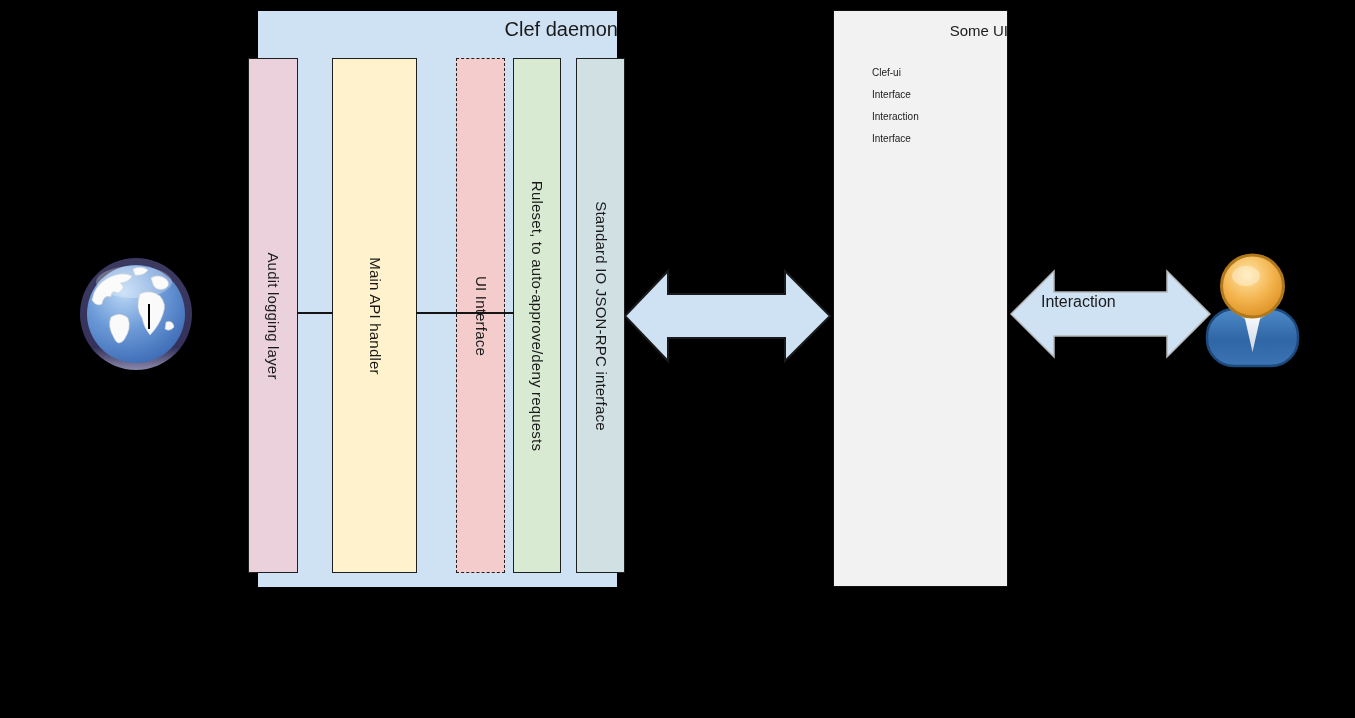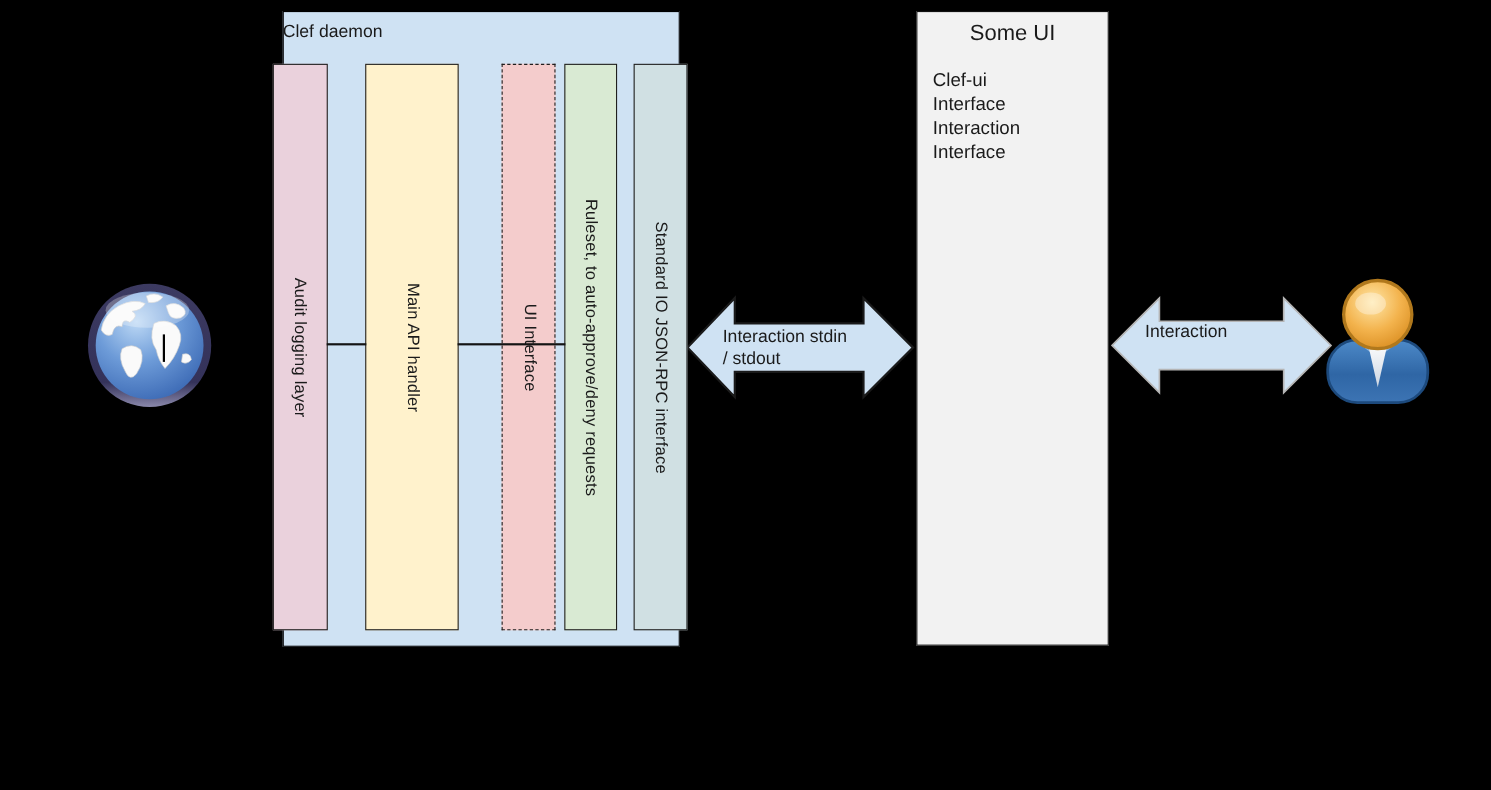--- a/index.html
+++ b/index.html
@@ -10,22 +10,22 @@
     color:#1a1a1a;
   }
   .abs { position:absolute; }
 
   
   .clef-box {
     left:257px; top:10px; width:361px; height:578px;
     border:1px solid #000; box-sizing:border-box;
   }
   .clef-title {
-    left:257px; top:20px; width:361px; text-align:left;
-    font-size:16px; line-height:19px;
+    left:257px; top:20px; width:361px; text-align:right;
+    font-size:20px; line-height:19px;
   }
 
   
   .vbar {
     top:58px; height:515px;
     border:1.5px solid #1f1f1f; box-sizing:border-box;
     display:flex; align-items:center; justify-content:center;
     z-index:2;
   }
   .vbar .vlabel {
@@ -43,25 +43,25 @@
   .conn-1 { left:297px; top:312px; width:36px; }
   .conn-2 { left:416px; top:312px; width:98px; }
   .globe-tick { left:148px; top:304px; width:2px; height:25px; background:#000; z-index:6; }
 
   
   .someui-box {
     left:833px; top:10px; width:175px; height:577px;
     border:1px solid #111; box-sizing:border-box;
   }
   .someui-title {
-    left:833px; top:21px; width:175px; text-align:center;
-    font-size:20px; line-height:19px;
+    left:833px; top:21px; width:175px; text-align:right;
+    font-size:15px; line-height:19px;
   }
   .someui-list {
-    left:848px; top:62px; font-size:17px; line-height:22px;
+    left:872px; top:62px; font-size:10px; line-height:22px;
   }
 
   
   .arrow-label { font-size:16px; line-height:20px; z-index:4; }
   .stdio-arrow-label { left:657px; top:297px; }
   .user-arrow-label  { left:1041px; top:292px; }
 
   
   .globe-svg      { left:78px;  top:256px; z-index:5; }
   .stdio-arrow-svg{ left:621px; top:266px; }
@@ -118,24 +118,20 @@
       <path d="M62,38 Q72,33 82,40 Q89,48 85,58 Q81,70 72,79 Q66,72 64,62 Q57,52 62,38 Z"></path>
       <path d="M33,61 Q42,55 50,62 Q54,72 46,84 Q40,91 36,82 Q29,70 33,61 Z"></path>
       <path d="M88,66 Q95,64 96,71 Q92,76 87,73 Z"></path>
     </g>
     <ellipse cx="56" cy="26" rx="38" ry="16" fill="#ffffff" opacity="0.28"></ellipse>
   </svg>
 
   <svg class="abs stdio-arrow-svg" width="213" height="100" viewBox="0 0 213 100">
     <polygon points="4,50 47,5 47,28 164,28 164,5 209,50 164,95 164,72 47,72 47,95" stroke="#1a1a1a" stroke-width="2" stroke-linejoin="miter" fill="#cfe2f3"></polygon>
   </svg>
-  <div class="abs arrow-label stdio-arrow-label">
-    <div>Interaction stdin</div>
-    <div>/ stdout</div>
-  </div>
 
   <div class="abs someui-box" style="background: rgb(242, 242, 242);"></div>
   <div class="abs someui-title">Some UI</div>
   <div class="abs someui-list">
     <div>Clef-ui</div>
     <div>Interface</div>
     <div>Interaction</div>
     <div>Interface</div>
   </div>
 

